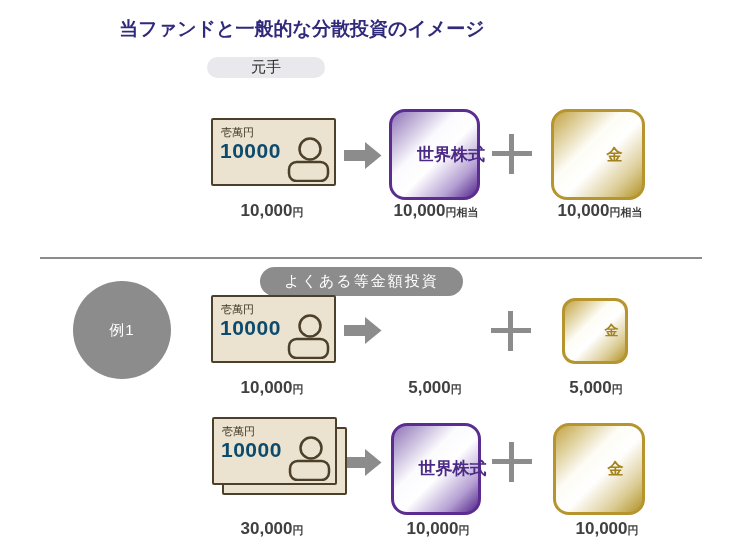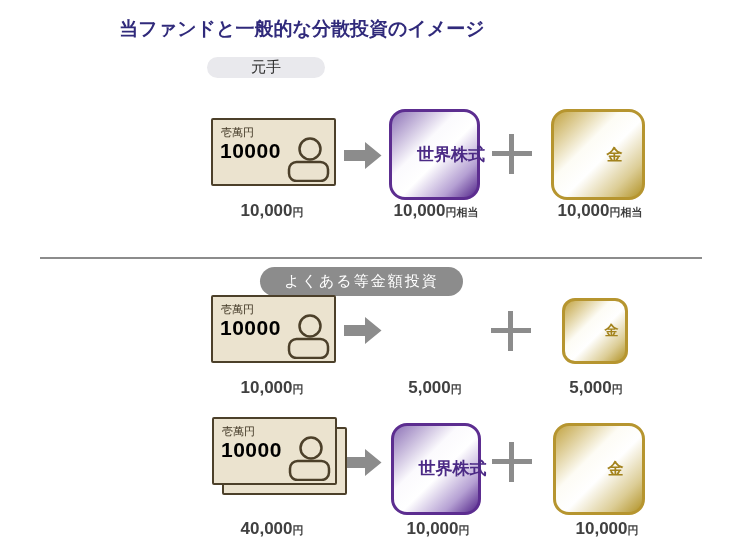--- a/index.html
+++ b/index.html
@@ -28,21 +28,21 @@
   .circle.gray{background:#8c8c8c;}
   .c-r1{left:73px;top:106px;}
   .c-r2{left:73px;top:281px;}
   .c-r3{left:73px;top:413px;}
 
   .banknote{
     position:absolute;width:125px;height:68px;background:#ebe3cf;
     border:2px solid #4c402a;border-radius:2px;box-sizing:border-box;
   }
   .bn-denom{position:absolute;left:8px;top:5px;font-size:11px;color:#3e3422;}
-  .bn-num{position:absolute;left:7px;top:19px;font-size:21px;font-weight:bold;color:#000000;letter-spacing:0.5px;}
+  .bn-num{position:absolute;left:7px;top:19px;font-size:21px;font-weight:bold;color:#0c4a6e;letter-spacing:0.5px;}
   .bn-person{position:absolute;right:4px;bottom:2px;}
   .bn-r1{left:211px;top:118px;}
   .bn-r2{left:211px;top:295px;}
   .bn-r3f{left:212px;top:417px;z-index:2;}
   .bn-r3b{left:222px;top:427px;z-index:1;}
 
   .arrow{position:absolute;width:38px;height:29px;}
   .a-r1{left:344px;top:141px;}
   .a-r2{left:344px;top:316px;}
   .a-r3{left:344px;top:448px;}
@@ -127,20 +127,23 @@
   <div class="value v-r1 v-stock-r1">
     <span>10,000</span><span class="unit">円相当</span>
   </div>
   <div class="value v-r1 v-gold-r1">
     <span>10,000</span><span class="unit">円相当</span>
   </div>
 
   <div class="divider-line"></div>
   <div class="pill divider">よくある等金額投資</div>
 
+  <div class="circle gray c-r2">
+    <span>例1</span>
+  </div>
   <div class="banknote bn-r2">
     <span class="bn-denom">壱萬円</span>
     <span class="bn-num">10000</span>
     <svg class="bn-person" width="46" height="46" viewBox="0 0 46 46">
       <circle cx="26" cy="13" r="10.5" fill="none" stroke="#4c402a" stroke-width="2.5"></circle>
       <rect x="5" y="26" width="39" height="19" rx="7.5" fill="none" stroke="#4c402a" stroke-width="2.5"></rect>
     </svg>
   </div>
   <svg class="arrow a-r2" width="38" height="29" viewBox="0 0 38 29">
     <polygon points="0,9 21,9 21,1 37.5,14.5 21,28 21,20 0,20" fill="#8c8c8c"></polygon>
@@ -173,21 +176,21 @@
   </svg>
   <div class="asset purple p-r3">
     <span class="asset-line">世界株式</span>
     <span class="asset-line"></span>
   </div>
   <div class="plus pl-r3"></div>
   <div class="asset gold g-r3">
     <span class="asset-line">金</span>
   </div>
   <div class="value v-r3 v-principal">
-    <span>40,000</span><span class="unit">円</span>
+    <span>30,000</span><span class="unit">円</span>
   </div>
   <div class="value v-r3 v-stock-r3">
     <span>10,000</span><span class="unit">円</span>
   </div>
   <div class="value v-r3 v-gold-r3">
     <span>10,000</span><span class="unit">円</span>
   </div>
 
 </div>
 

